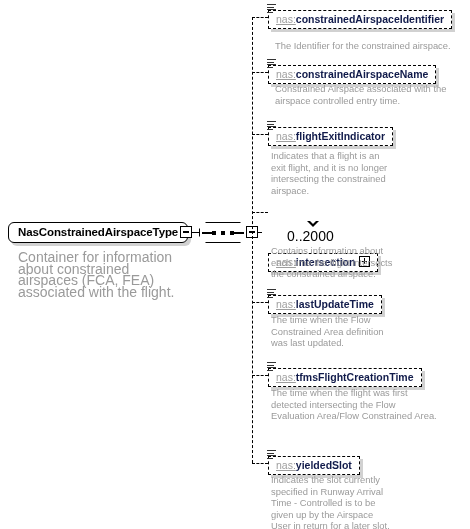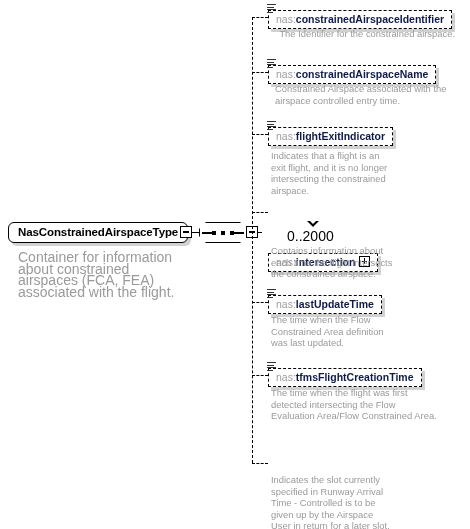--- a/index.html
+++ b/index.html
@@ -146,20 +146,21 @@
     background: #ffffff;
     padding: 2px 7px 2px 7px;
     box-shadow: 3px 3px 0 rgba(0,0,0,0.18);
     white-space: nowrap;
     font-size: 10.5px;
     line-height: 13px;
   }
   .pfx {
     color: #9e9e9e;
     font-weight: normal;
+    text-decoration: underline;
   }
   .nm {
     color: #101a4a;
     font-weight: bold;
   }
   
   .anno {
     position: absolute;
     left: -2px;
     top: -7px;
@@ -279,21 +280,21 @@
     <span class="el-box">
       <span class="anno">
           <i></i>
           <i></i>
           <i></i>
           <i></i>
         </span>
       <span class="pfx">nas:</span><span class="nm">constrainedAirspaceIdentifier</span>
     </span>
   </div>
-  <div class="el-desc" style="top:28px;text-align:right;">The Identifier for the constrained airspace.</div>
+  <div class="el-desc" style="top:40px;">The Identifier for the constrained airspace.</div>
 
   <div class="el" style="top:64px;">
     <span class="el-box">
       <span class="anno">
           <i></i>
           <i></i>
           <i></i>
           <i></i>
         </span>
       <span class="pfx">nas:</span><span class="nm">constrainedAirspaceName</span>
@@ -342,15 +343,26 @@
           <i></i>
           <i></i>
           <i></i>
           <i></i>
         </span>
       <span class="pfx">nas:</span><span class="nm">tfmsFlightCreationTime</span>
     </span>
   </div>
   <div class="el-desc" style="top:387px; left:271px; width:170px;">The time when the flight was first detected intersecting the Flow Evaluation Area/Flow Constrained Area.</div>
 
+  <div class="el" style="top:455px;">
+    <span class="el-box">
+      <span class="anno">
+          <i></i>
+          <i></i>
+          <i></i>
+          <i></i>
+        </span>
+      <span class="pfx">nas:</span><span class="nm">yieldedSlot</span>
+    </span>
+  </div>
   <div class="el-desc" style="top:474px; left:271px; width:120px;">Indicates the slot currently specified in Runway Arrival Time - Controlled is to be given up by the Airspace User in return for a later slot.</div>
 
 </div>
 
 </body></html>

